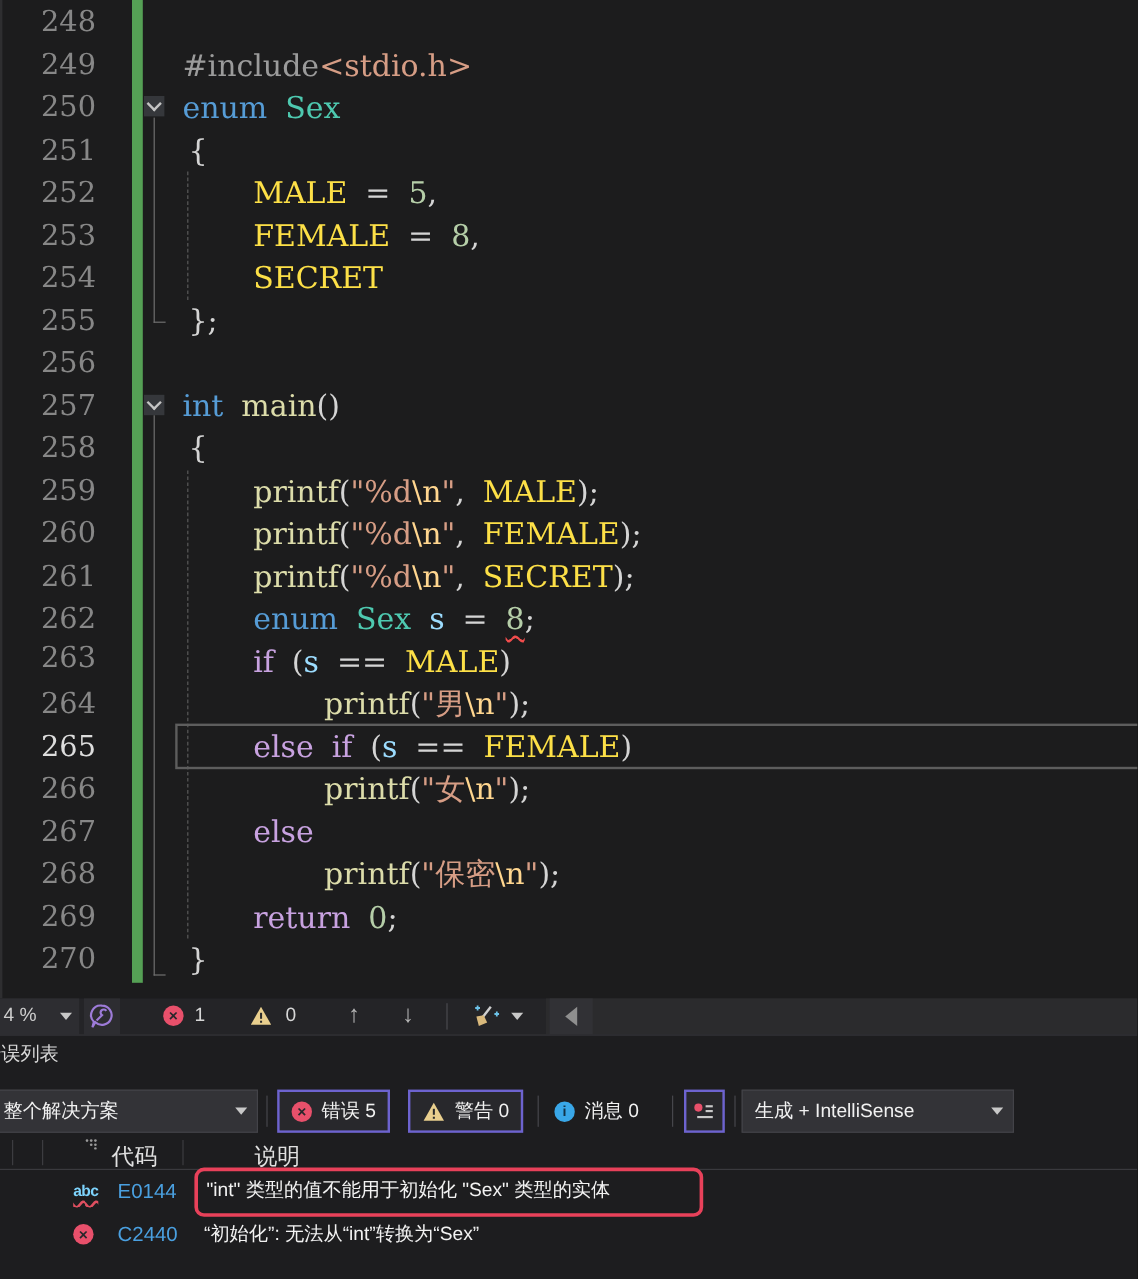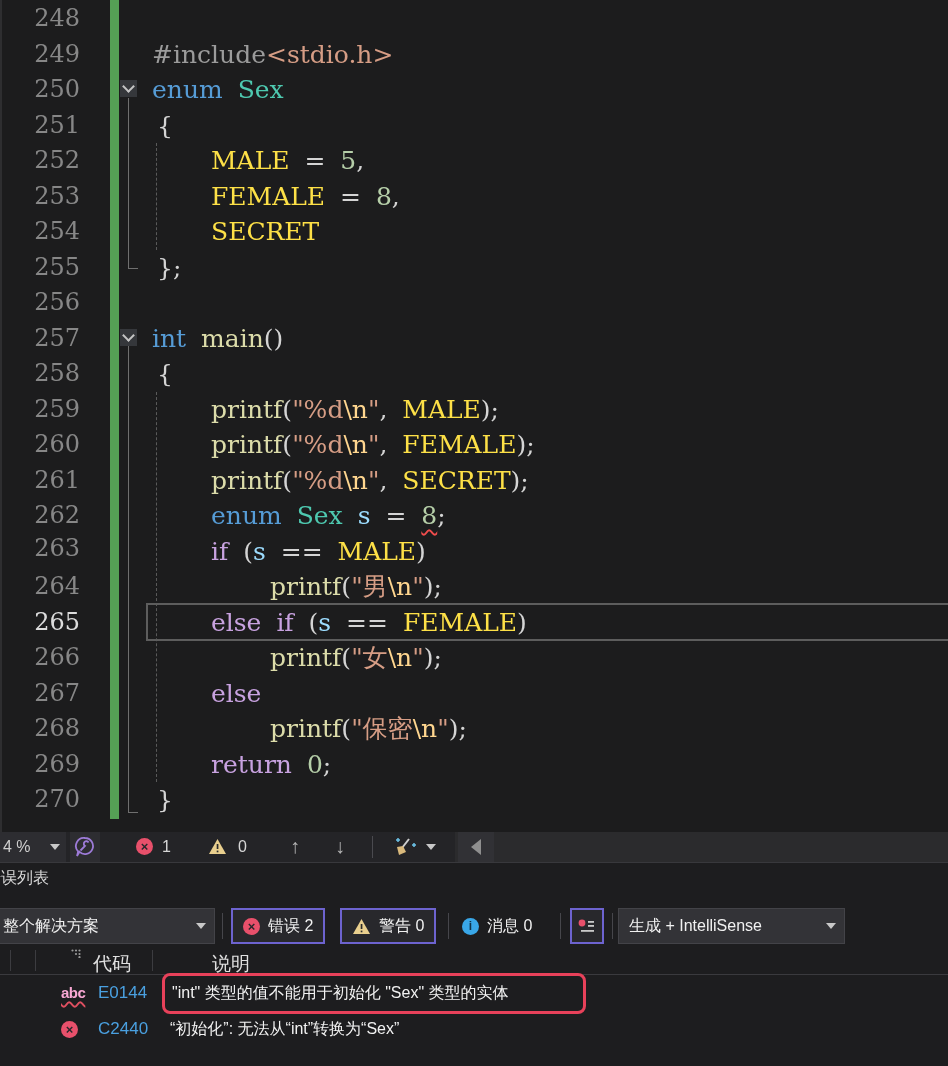--- a/index.html
+++ b/index.html
@@ -53,21 +53,21 @@
   .tbtn.toggled{border:2px solid #6d63cf;background:#28282c;}
   .tsep{position:absolute;top:50px;width:1px;height:26px;background:#46464b;}
   .ico-warn svg{display:block;}
   .ico-info{display:inline-block;width:17px;height:17px;border-radius:50%;background:#39a7e8;
             color:#123349;font-weight:bold;font-size:12px;line-height:17px;text-align:center;}
   
   .thead{position:absolute;left:0;top:85px;width:948px;height:26px;border-bottom:1px solid #3a3a3e;}
   .th{position:absolute;top:3px;font-size:19px;color:#e0e0e0;}
   .hsep{position:absolute;top:2px;width:1px;height:21px;background:#3c3c40;}
   .erow{position:absolute;left:0;width:948px;height:36px;}
-  .ico-abc{font-weight:bold;font-size:15px;letter-spacing:-0.5px;color:#f9a8d4;
+  .ico-abc{font-weight:bold;font-size:13px;letter-spacing:-0.5px;color:#7dd3fc;
            text-decoration:underline wavy #e04f60 1.5px;text-underline-offset:3px;}
   .ecode{position:absolute;left:98px;top:0;height:36px;line-height:36px;font-size:17px;color:#4aa0e0;}
   .edesc{position:absolute;top:0;height:36px;line-height:36px;font-size:16px;color:#f2f2f2;white-space:nowrap;}
   .eicon{position:absolute;left:61px;top:9px;}
   .annot{position:absolute;left:162px;top:110px;width:424px;height:41px;border:3px solid #e8415a;border-radius:8px;box-sizing:border-box;}
 </style>
 </head>
 <body>
 
 <div id="screen">
@@ -179,21 +179,21 @@
     <div class="panel-title">错误列表</div>
 
     <div class="dropdown" style="left:-8px;width:223px;">
       <span style="margin-left:10px;">整个解决方案</span>
       <span class="caret"></span>
     </div>
     <div class="tsep" style="left:222px;"></div>
 
     <div class="tbtn toggled" style="left:231px;">
       <span class="ico-err">×</span>
-      <span>错误 2</span>
+      <span>错误 5</span>
     </div>
     <div class="tbtn toggled" style="left:340px;">
       <span class="ico-warn">
         <svg width="19" height="17" viewBox="0 0 19 17">
             <path d="M9.5 1 L18 16 H1 Z" fill="#e9cf8e"></path>
             <rect x="8.7" y="6" width="1.7" height="5" fill="#2b2b2b"></rect>
             <rect x="8.7" y="12.6" width="1.7" height="1.7" fill="#2b2b2b"></rect>
           </svg>
       </span>
       <span>警告 0</span>

